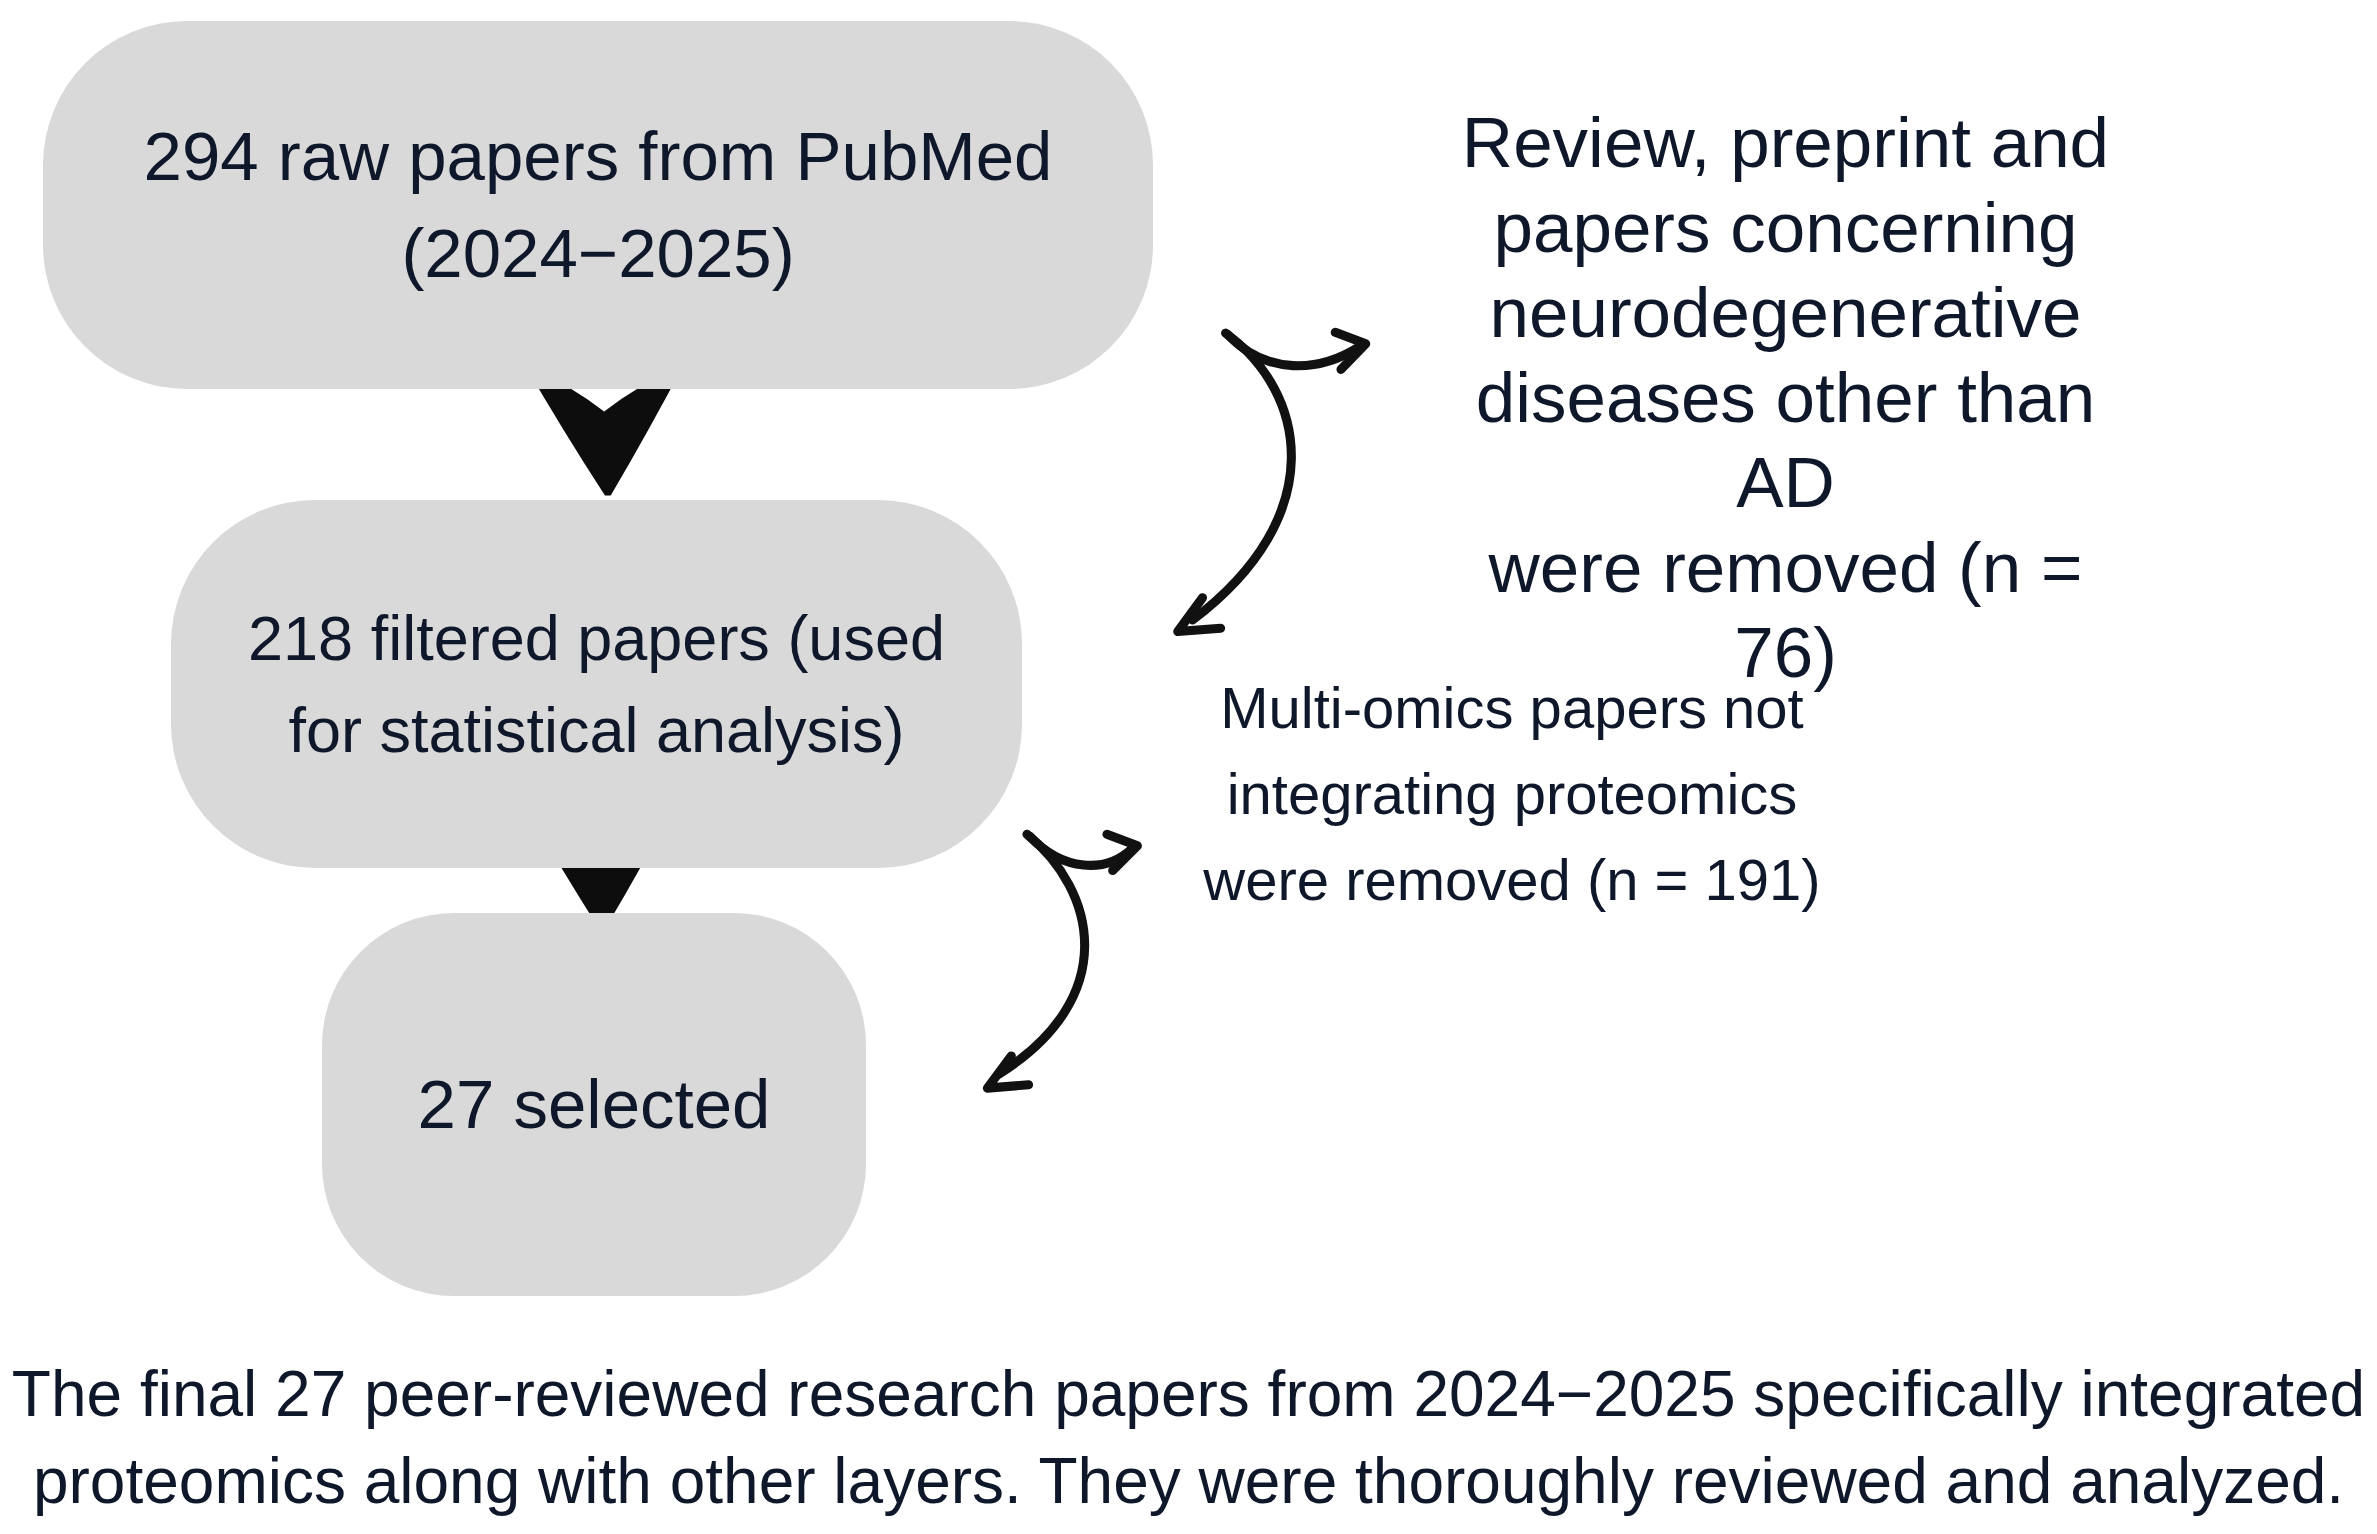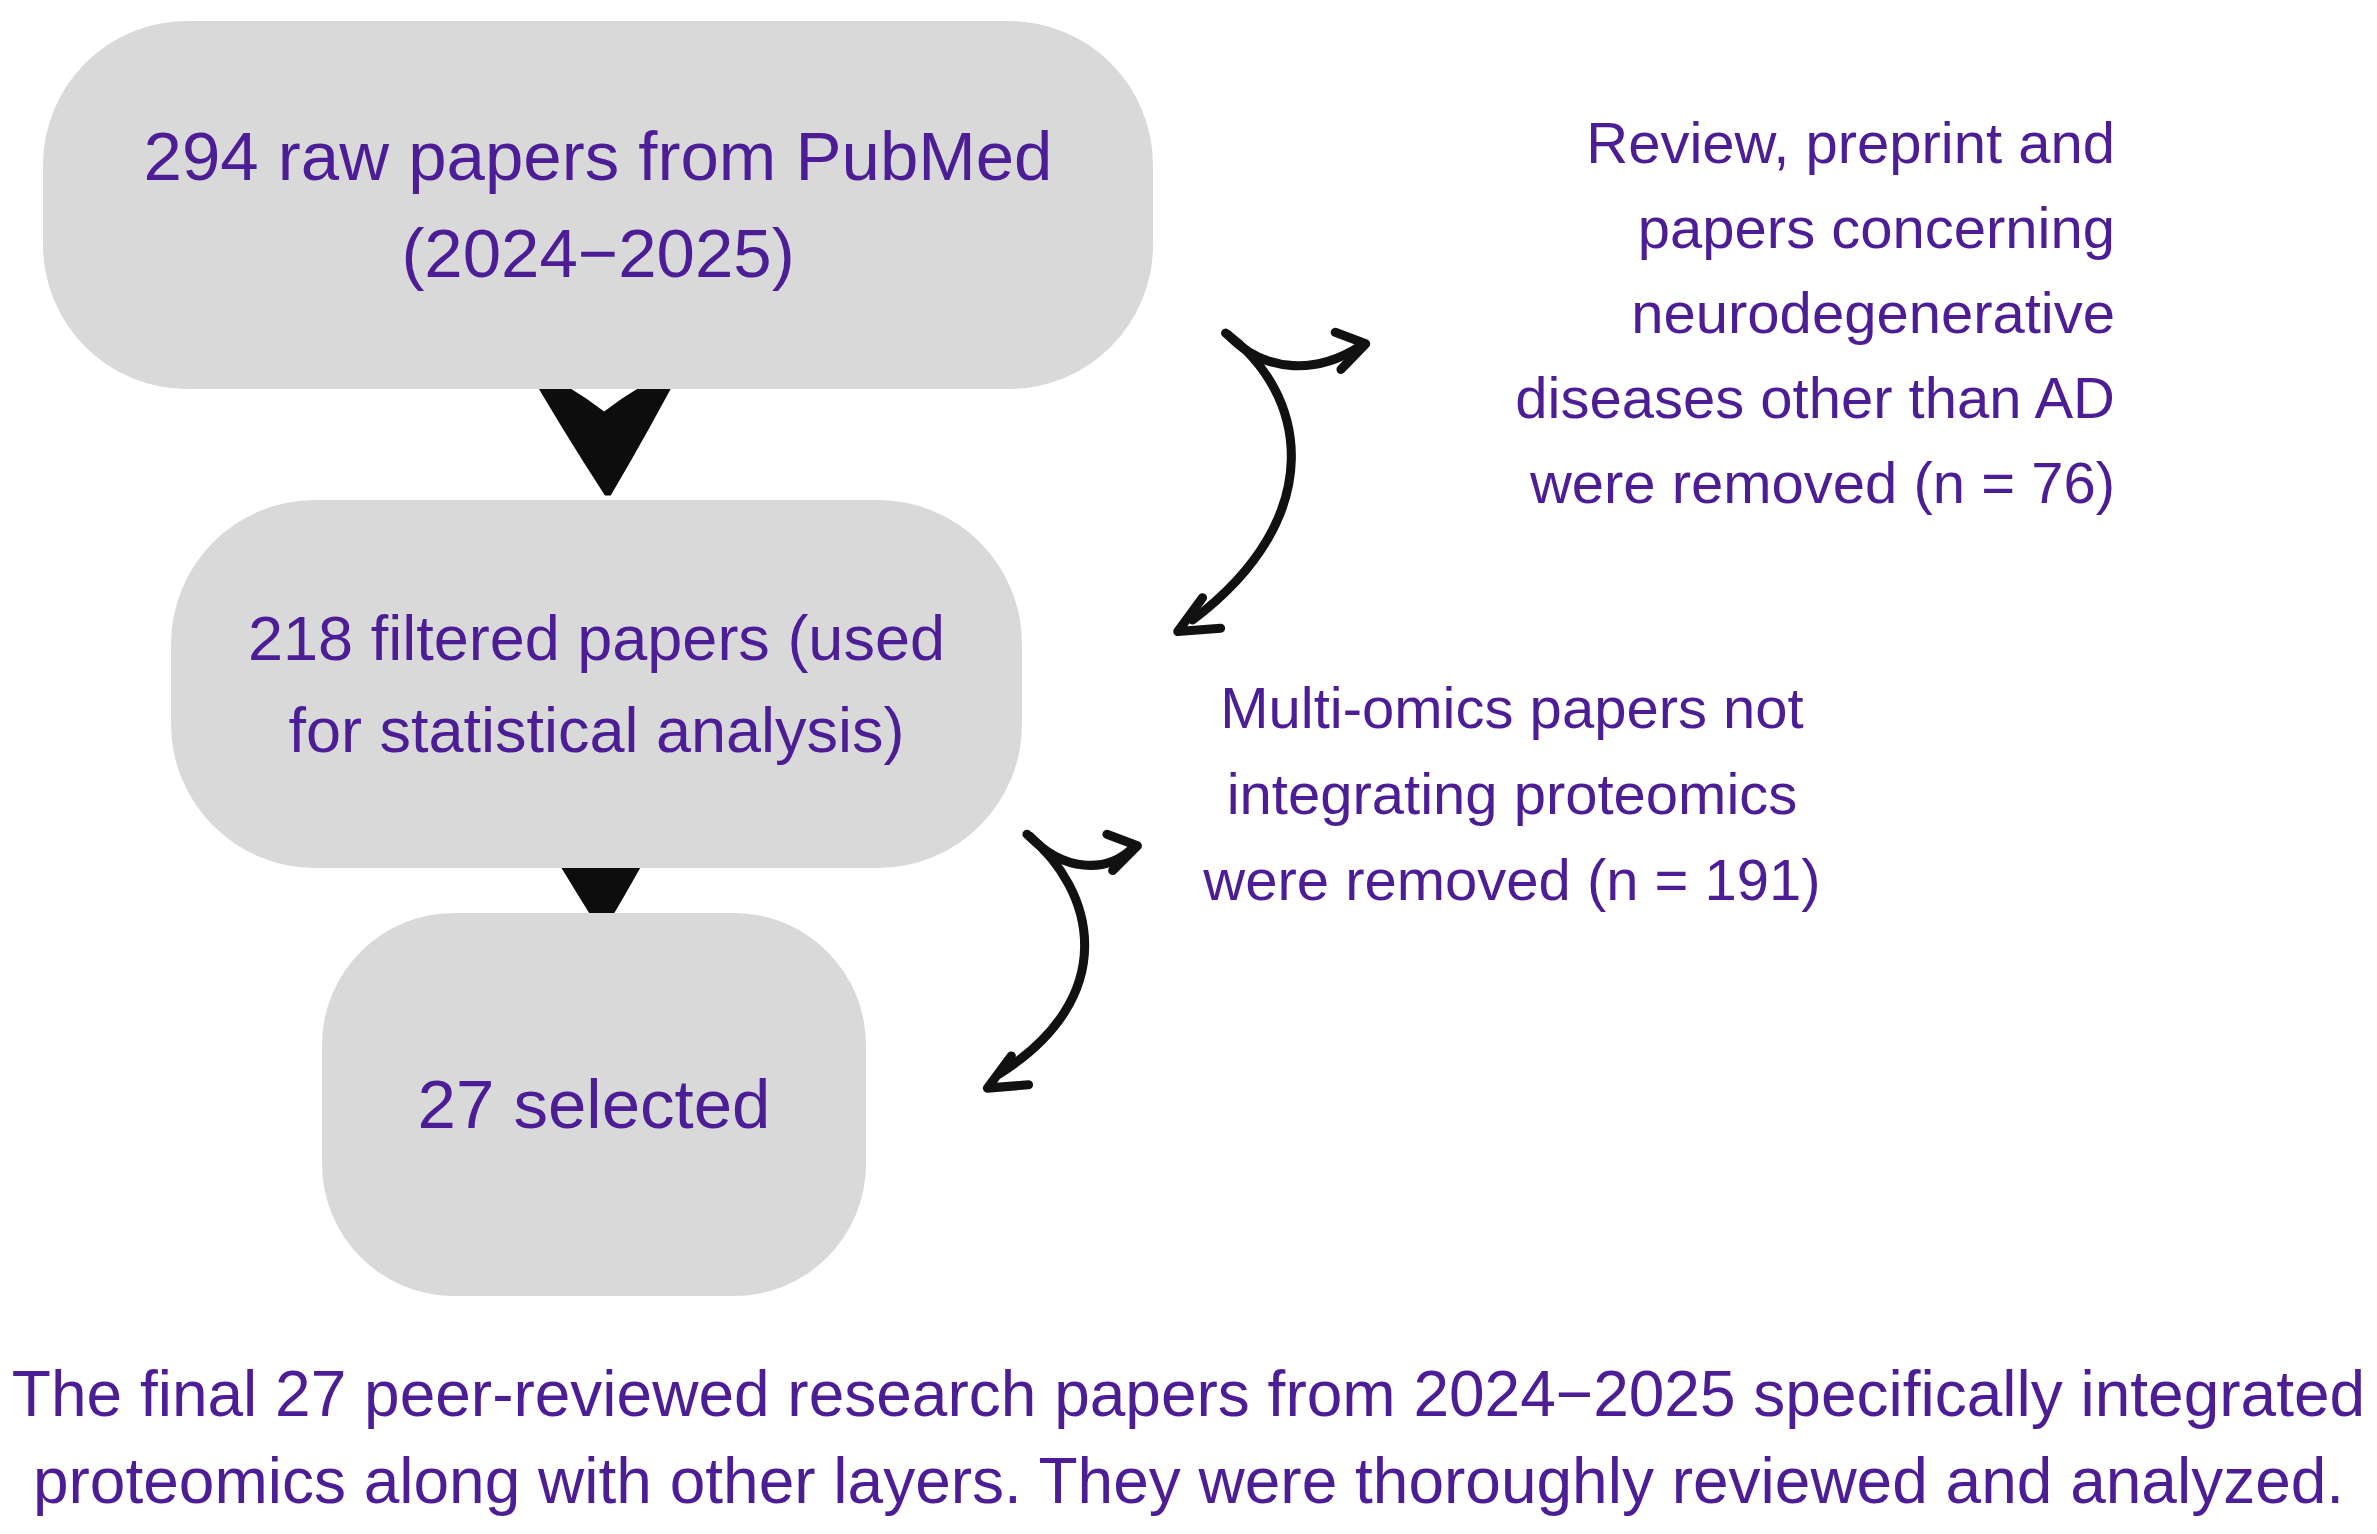--- a/index.html
+++ b/index.html
@@ -1,21 +1,21 @@
 <!DOCTYPE html>
 <html style="font-size:13px"><head>
 <meta charset="utf-8">
 <style>
   html,body{margin:0;padding:0;background:#ffffff;}
   .canvas{
     position:relative;
     width:2377px;height:1535px;
     background:#ffffff;
     font-family:"Liberation Sans", sans-serif;
-    color:#4c1d95;
+    color:#0f172a;
     overflow:hidden;
   }
   .layer{
     position:absolute;left:0;top:0;width:2377px;height:1535px;
     pointer-events:none;
   }
   .box{
     position:absolute;
     background:#d9d9d9;
     display:flex;flex-direction:column;
@@ -24,21 +24,21 @@
   }
   .box1{left:43px;top:21.4px;width:1110px;height:368px;border-radius:144px;
         font-size:69px;line-height:97px;}
   .box2{left:171px;top:472px;width:851px;height:368px;border-radius:144px;
         font-size:63px;line-height:92px;margin-top:28px;}
   .box3{left:322px;top:913px;width:544px;height:383px;border-radius:132px;
         font-size:69px;line-height:108px;}
   .annot{
     position:absolute;text-align:center;
   }
-  .annot1{left:1456px;top:100px;width:659px;font-size:58px;line-height:85px;text-align:right;}
+  .annot1{left:1456px;top:100px;width:659px;font-size:71px;line-height:85px;}
   .annot2{left:1166px;top:665px;width:692px;font-size:58px;line-height:86px;}
   .caption{
     position:absolute;left:0;top:1351px;width:2377px;
     text-align:center;font-size:64px;line-height:87px;
   }
 </style>
 </head>
 <body>
 
 <div class="canvas">

